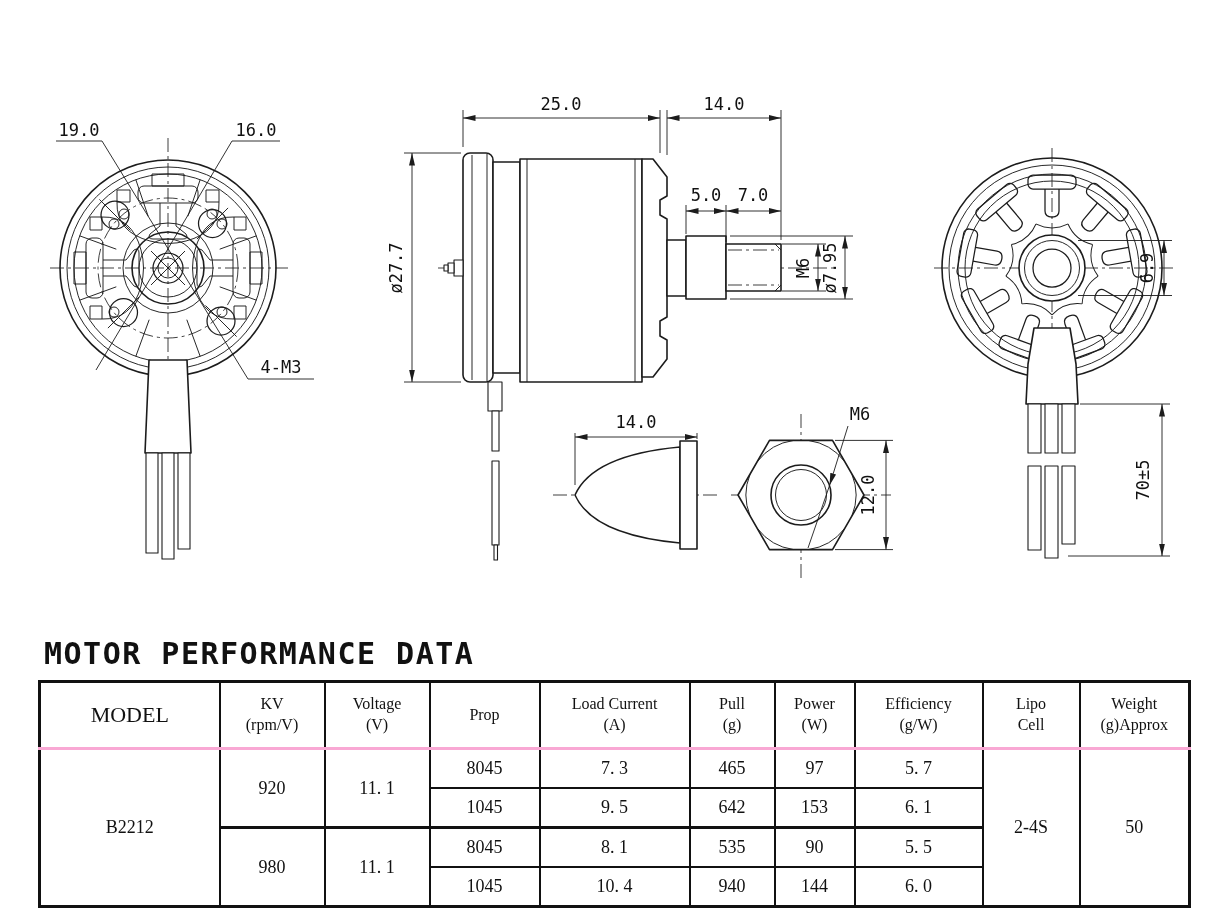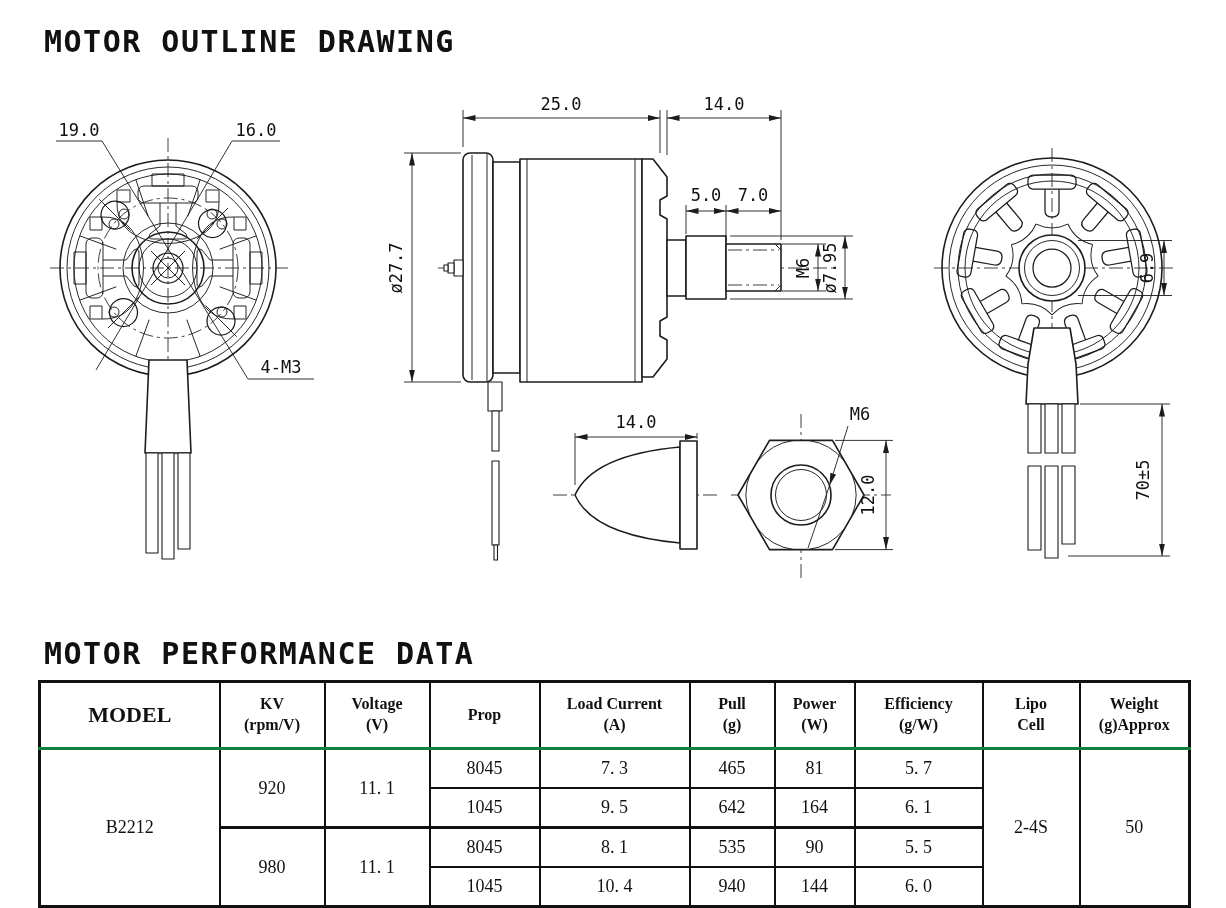--- a/index.html
+++ b/index.html
@@ -16,32 +16,31 @@
   .t2{fill:none;stroke:#1c1c1c;stroke-width:1.25;}
   .cl{fill:none;stroke:#1c1c1c;stroke-width:0.85;stroke-dasharray:14 4 3 4;}
   .dl{fill:none;stroke:#1c1c1c;stroke-width:0.9;}
   .dt{font:17px "DejaVu Sans Mono",monospace;fill:#111;text-anchor:middle;}
   
   table.perf{position:absolute;left:38px;top:680px;border-collapse:collapse;table-layout:fixed;
              width:1150px;height:218px;border:3px solid #111;
              font-family:"Liberation Serif","DejaVu Serif",serif;}
   table.perf th,table.perf td{border:2px solid #111;text-align:center;vertical-align:middle;
              padding:0;color:#111;}
-  table.perf th{font-weight:bold;font-size:16px;line-height:1.3;white-space:pre-line;height:64px;
-             border-bottom:3px solid #15803d;}
+  table.perf th{font-weight:normal;font-size:16px;line-height:1.3;white-space:pre-line;height:64px;
+             border-bottom:3px solid #f9a8d4;}
   table.perf td{font-size:18px;height:37px;}
   td.big{font-size:22px;}
   tr.grp td{border-top:3px solid #111;}
 </style>
 </head>
 <body>
 
 <div class="sheet">
 
-  <div class="htitle" id="t1">MOTOR OUTLINE DRAWING</div>
   <div class="htitle" id="t2">MOTOR PERFORMANCE DATA</div>
 
   <svg style="left:0;top:108px" width="345" height="470" viewBox="0 0 345 470">
     <g>
       <line class="cl" x1="50" y1="160" x2="288" y2="160"></line>
       <line class="cl" x1="168" y1="30" x2="168" y2="348"></line>
     </g>
     <g>
       <circle class="ln" cx="168" cy="160" r="108"></circle>
       <circle class="tn" cx="168" cy="160" r="101"></circle>
@@ -361,30 +360,30 @@
       <th>Weight
 (g)Approx</th>
     </tr>
     <tr>
       <td rowspan="4" class="big">B2212</td>
       <td rowspan="2">920</td>
       <td rowspan="2">11. 1</td>
       <td>8045</td>
       <td>7. 3</td>
       <td>465</td>
-      <td>81</td>
+      <td>97</td>
       <td>5. 7</td>
       <td rowspan="4">2-4S</td>
       <td rowspan="4">50</td>
     </tr>
     <tr>
       <td>1045</td>
       <td>9. 5</td>
       <td>642</td>
-      <td>164</td>
+      <td>153</td>
       <td>6. 1</td>
     </tr>
     <tr class="grp">
       <td rowspan="2">980</td>
       <td rowspan="2">11. 1</td>
       <td>8045</td>
       <td>8. 1</td>
       <td>535</td>
       <td>90</td>
       <td>5. 5</td>

